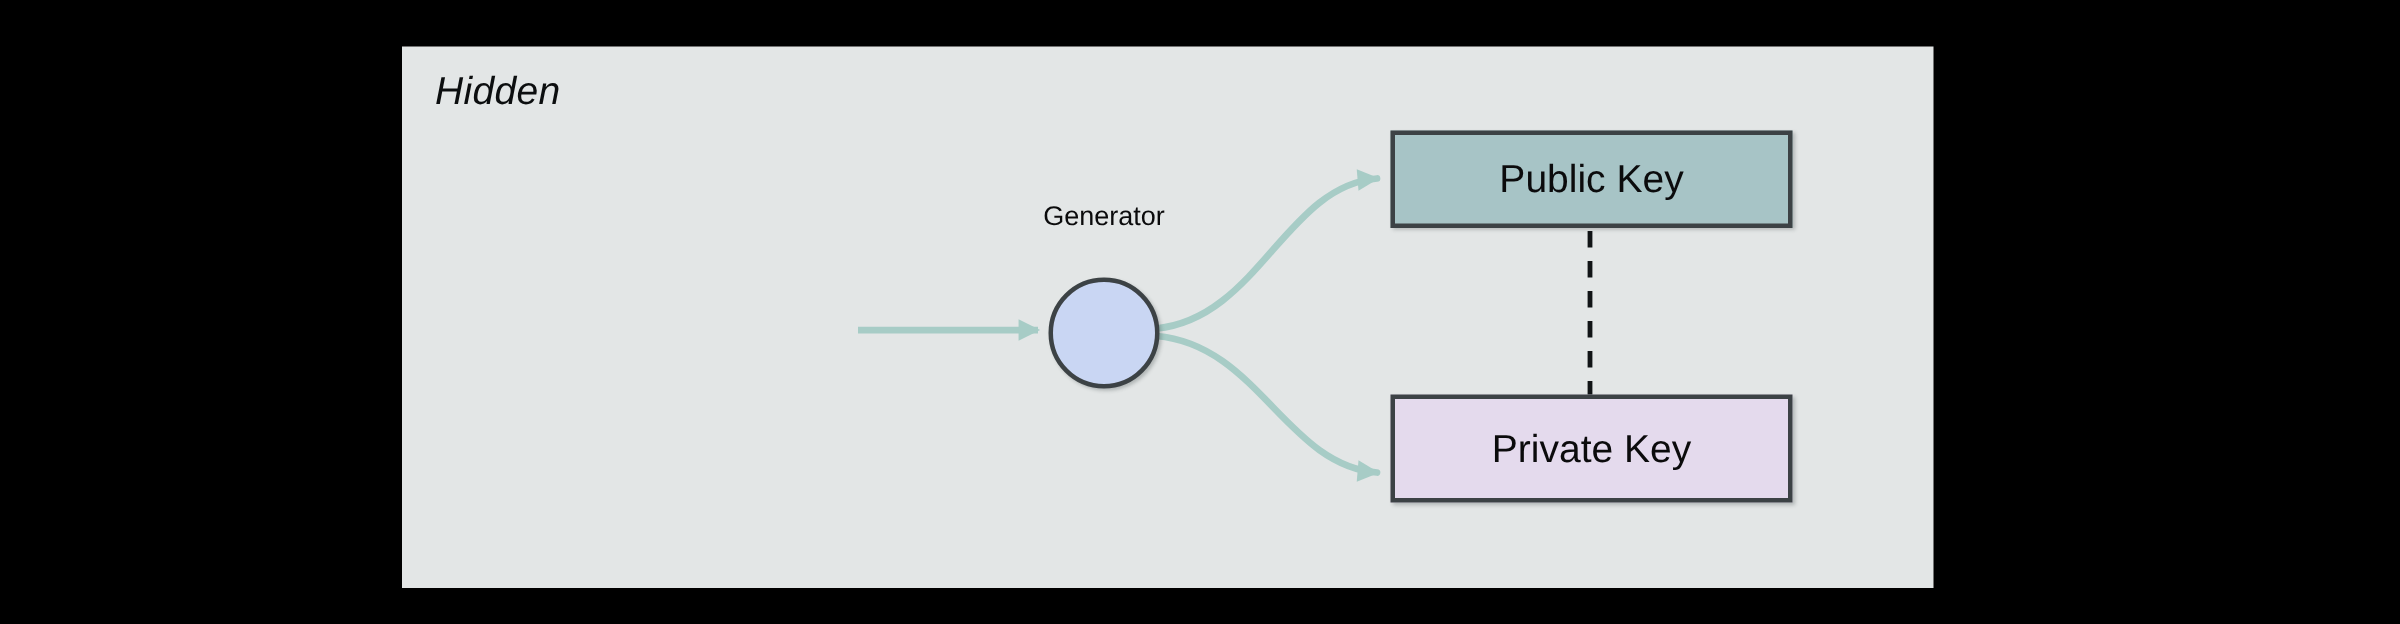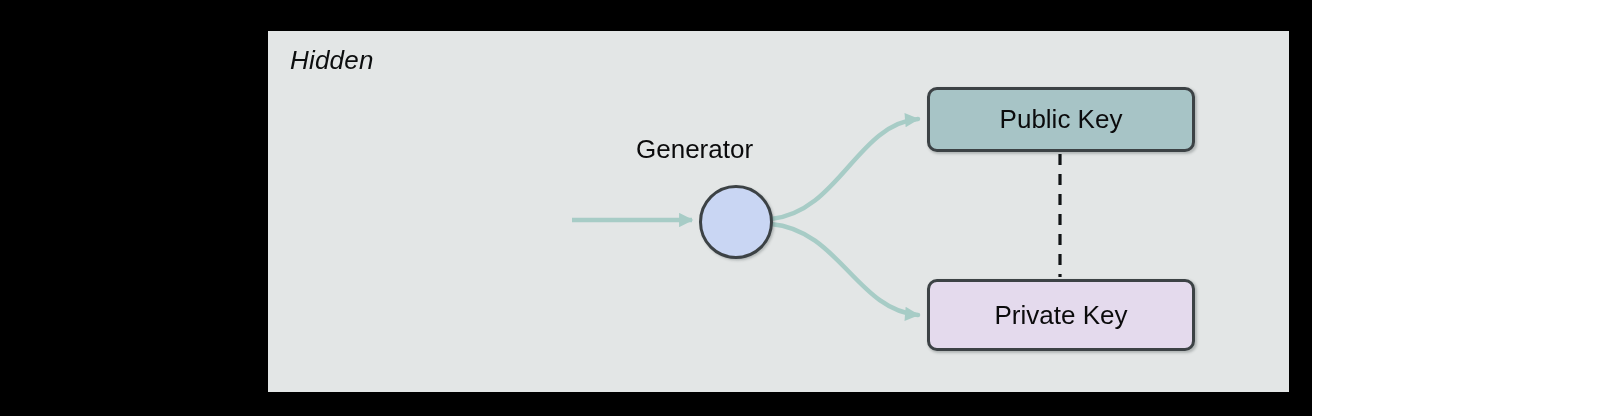--- a/index.html
+++ b/index.html
@@ -5,21 +5,21 @@
   html, body {
     margin: 0;
     padding: 0;
     width: 1600px;
     height: 416px;
     overflow: hidden;
     font-family: "Liberation Sans", sans-serif;
   }
   .canvas {
     position: relative;
-    width: 1312px;
+    width: 1600px;
     height: 416px;
   }
   .group {
     position: absolute;
     left: 268px;
     top: 31px;
     width: 1021px;
     height: 361px;
   }
   .group-label {
@@ -27,40 +27,41 @@
     left: 22px;
     top: 14px;
     font-size: 26px;
     font-style: italic;
     letter-spacing: 0.2px;
   }
   .node {
     position: absolute;
     box-sizing: border-box;
     border: 3px solid #3c4245;
-    border-radius: 10px;
+    border-radius: 0;
     display: flex;
     align-items: center;
     justify-content: center;
     font-size: 26px;
     box-shadow: 1.5px 1.5px 2.5px rgba(50,60,60,0.28);
   }
   .node-random-seed { left: 98px;  top: 154px; width: 206px; height: 72px; }
   .node-public-key  { left: 659px; top: 56px;  width: 268px; height: 65px; }
-  .node-private-key { left: 659px; top: 248px; width: 268px; height: 72px; }
+  .node-private-key { left: 659px; top: 232px; width: 268px; height: 72px; }
   .node-generator {
     left: 431px; top: 154px; width: 74px; height: 74px;
     border-radius: 50%;
   }
   .generator-label {
     position: absolute;
     left: 368px;
     top: 103px;
     width: 200px;
-    font-size: 26px;
+    text-align: center;
+    font-size: 18px;
   }
   .edges-svg {
     position: absolute;
     left: 0; top: 0;
     width: 1021px;
     height: 361px;
   }
 </style>
 </head>
 <body>

